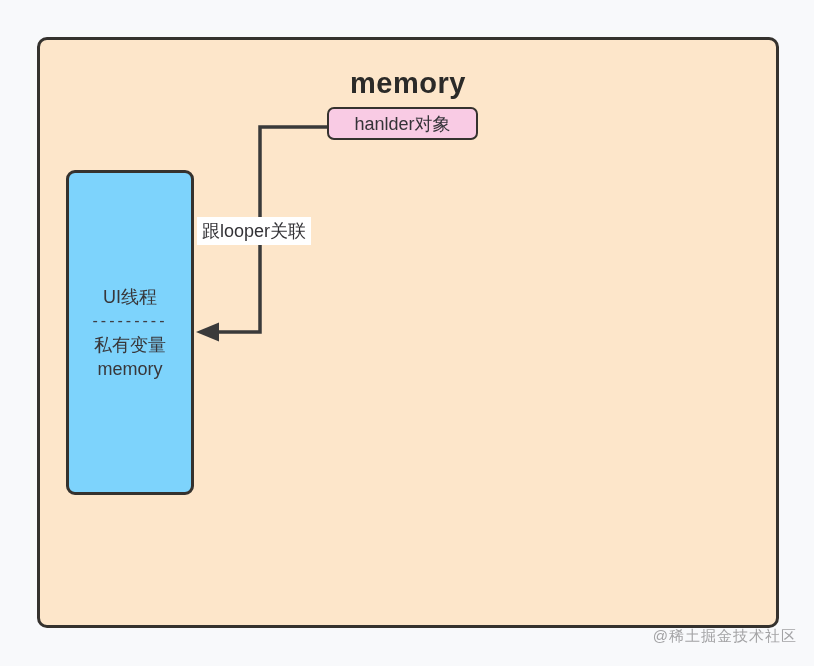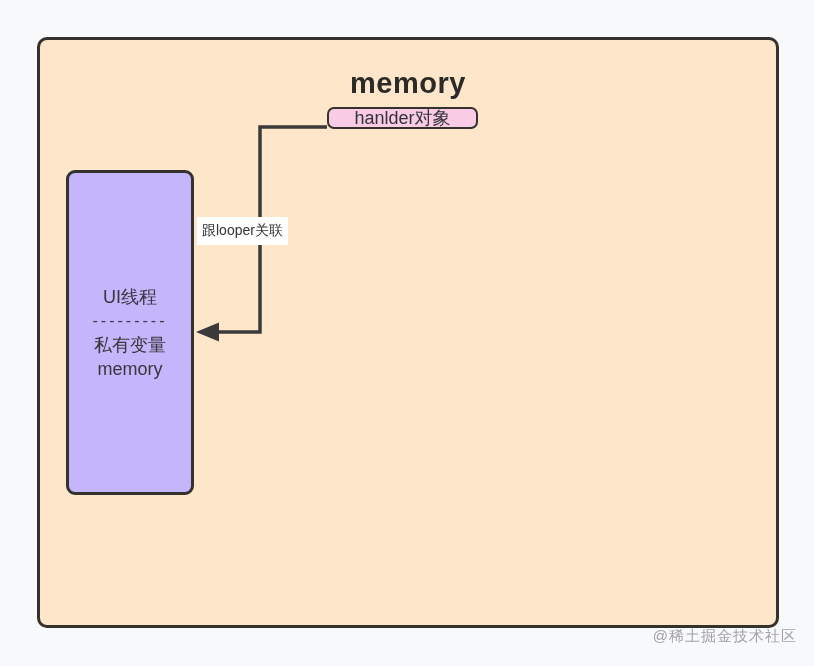--- a/index.html
+++ b/index.html
@@ -26,34 +26,34 @@
     left: 0; right: 0; top: 27px;
     text-align: center;
     font-size: 29px;
     font-weight: bold;
     color: #2b2a28;
     letter-spacing: 0.5px;
   }
   .handler-box {
     position: absolute;
     left: 327px; top: 107px;
-    width: 151px; height: 22px;
+    width: 151px; height: 33px;
     background: #f9cbe4;
     border: 2.5px solid #35322e;
     border-radius: 7px;
     display: flex; align-items: center; justify-content: center;
     font-size: 18px;
     color: #343338;
     z-index: 2;
   }
   .thread-box {
     position: absolute;
     left: 66px; top: 170px;
     width: 128px; height: 325px;
-    background: #c4b5fd;
+    background: #7dd3fc;
     border: 3px solid #35322e;
     border-radius: 9px;
     display: flex; flex-direction: column;
     align-items: center; justify-content: center;
     font-size: 18px;
     line-height: 24px;
     color: #38373a;
     text-align: center;
     z-index: 2;
   }
@@ -67,21 +67,21 @@
     left: 0; top: 0;
     z-index: 1;
   }
   .arrow-label {
     position: absolute;
     left: 197px; top: 217px;
     height: 28px;
     padding: 0 5px;
     background: #ffffff;
     display: flex; align-items: center;
-    font-size: 14px;
+    font-size: 18px;
     color: #333236;
     white-space: nowrap;
     z-index: 3;
   }
   .watermark {
     position: absolute;
     right: 17px; top: 627px;
     font-size: 15px;
     color: #a3a3a5;
     letter-spacing: 1px;

